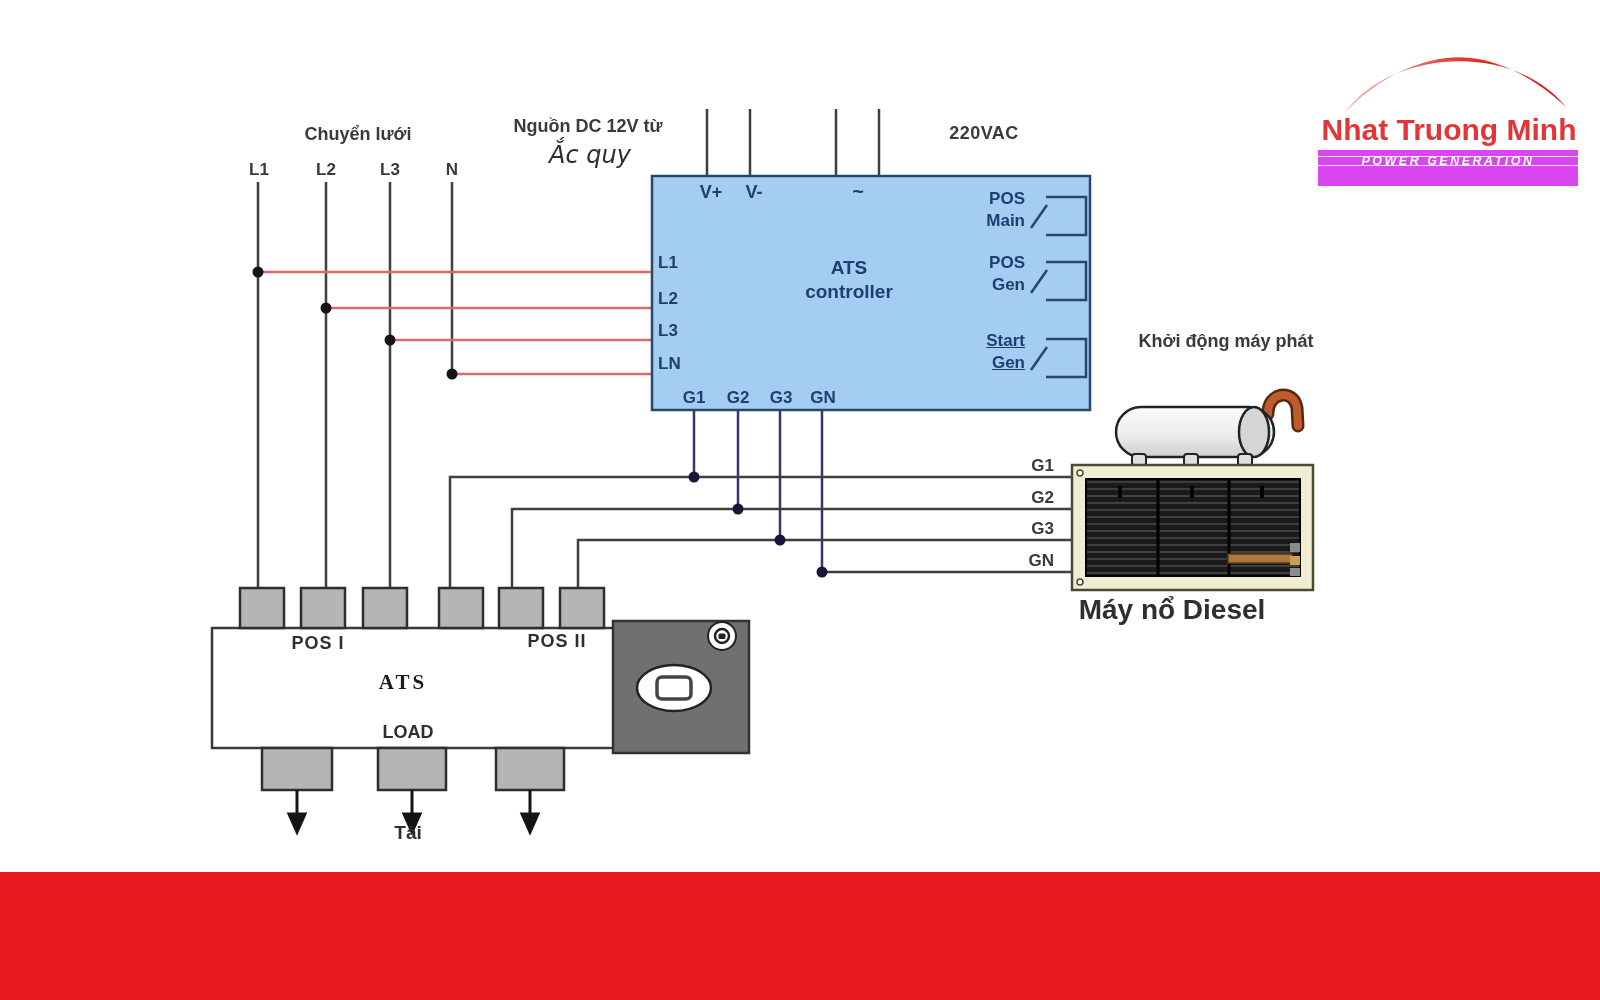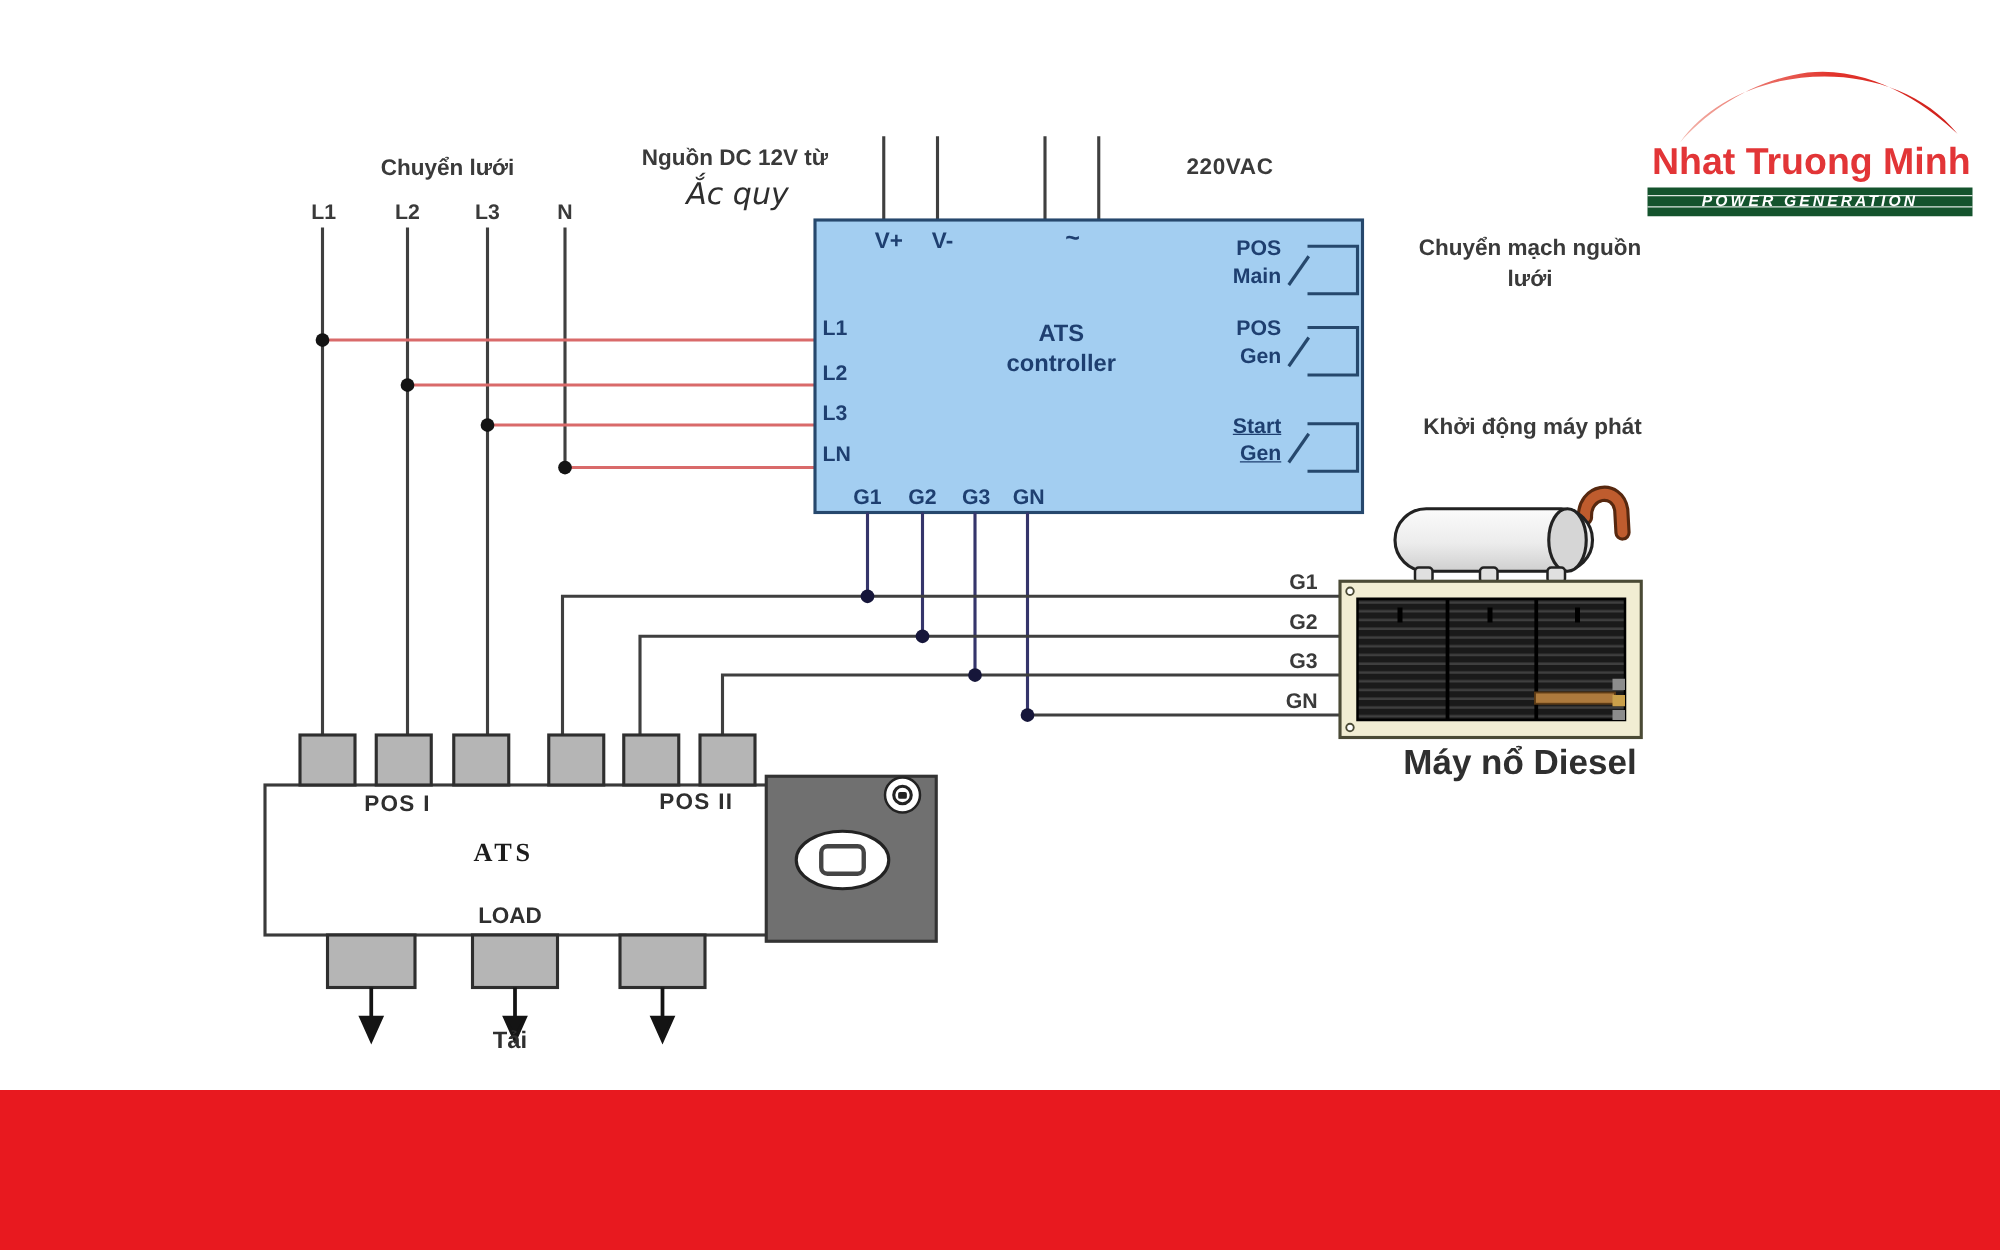--- a/index.html
+++ b/index.html
@@ -6,21 +6,21 @@
   #stage{position:relative;width:1600px;height:1000px;background:#ffffff;overflow:hidden;
          font-family:"Liberation Sans",sans-serif;}
   svg{position:absolute;left:0;top:0;}
   .lbl{position:absolute;color:#3a3a3a;font-weight:600;white-space:nowrap;}
   .ctr{transform:translateX(-50%);text-align:center;}
   .blbl{position:absolute;color:#1e3f70;font-weight:bold;white-space:nowrap;}
   .rt{text-align:right;}
   
   .logo-name{position:absolute;left:1449px;top:113px;transform:translateX(-50%);
              color:#e23537;font-size:30px;font-weight:bold;white-space:nowrap;letter-spacing:0px;}
-  .logo-banner{position:absolute;left:1318px;top:150px;width:260px;height:23px;background:#14532d;}
+  .logo-banner{position:absolute;left:1318px;top:150px;width:260px;height:36px;background:#d946ef;}
   .logo-banner .tagline{position:relative;z-index:2;display:block;width:100%;text-align:center;
              line-height:23px;color:#ffffff;font-size:12.5px;font-style:italic;font-weight:bold;letter-spacing:2.5px;}
   .logo-banner .sline{position:absolute;left:0;width:100%;height:1px;background:#ffffff;opacity:.85;z-index:1;}
   
   .footer{position:absolute;left:0;top:872px;width:1600px;height:128px;background:#e8191f;}
 </style>
 </head>
 <body>
 
 <div id="stage">
@@ -188,29 +188,28 @@
   <div class="blbl ctr" style="left:781px;top:388px;font-size:17px;">G3</div>
   <div class="blbl ctr" style="left:823px;top:388px;font-size:17px;">GN</div>
 
   <div class="blbl ctr" style="left:849px;top:257px;font-size:19px;">ATS</div>
   <div class="blbl ctr" style="left:849px;top:281px;font-size:19px;">controller</div>
 
   <div class="blbl rt" style="left:925px;top:188px;width:100px;font-size:17px;line-height:22px;"><span>POS</span><br><span>Main</span></div>
   <div class="blbl rt" style="left:925px;top:252px;width:100px;font-size:17px;line-height:22px;"><span>POS</span><br><span>Gen</span></div>
   <div class="blbl rt" style="left:925px;top:330px;width:100px;font-size:17px;line-height:22px;text-decoration:underline;"><span>Start</span><br><span>Gen</span></div>
 
-  <div class="lbl ctr" style="left:1224px;top:186px;font-size:18px;line-height:25px;"><span>Chuyển mạch nguồn</span><br><span>lưới</span></div>
   <div class="lbl ctr" style="left:1226px;top:331px;font-size:18px;">Khởi động máy phát</div>
 
   <div class="lbl rt" style="left:1004px;top:456px;width:50px;font-size:17px;font-weight:bold;">G1</div>
   <div class="lbl rt" style="left:1004px;top:488px;width:50px;font-size:17px;font-weight:bold;">G2</div>
   <div class="lbl rt" style="left:1004px;top:519px;width:50px;font-size:17px;font-weight:bold;">G3</div>
   <div class="lbl rt" style="left:1004px;top:551px;width:50px;font-size:17px;font-weight:bold;">GN</div>
 
-  <div class="lbl ctr" style="left:1216px;top:594px;font-size:28px;color:#2f2f2f;">Máy nổ Diesel</div>
+  <div class="lbl ctr" style="left:1172px;top:594px;font-size:28px;color:#2f2f2f;">Máy nổ Diesel</div>
 
   <div class="lbl ctr" style="left:318px;top:633px;font-size:18px;letter-spacing:1px;color:#2f2f2f;">POS I</div>
   <div class="lbl ctr" style="left:536px;top:631px;font-size:18px;letter-spacing:1px;color:#2f2f2f;margin-left:21px;">POS II</div>
   <div class="lbl ctr" style="left:403px;top:670px;font-size:21px;font-weight:bold;letter-spacing:3px;font-family:'Liberation Serif',serif;color:#1c1c1c;">ATS</div>
   <div class="lbl ctr" style="left:408px;top:722px;font-size:18px;color:#2f2f2f;">LOAD</div>
   <div class="lbl ctr" style="left:408px;top:822px;font-size:19px;color:#2f2f2f;">Tải</div>
 
   <div class="logo-name">Nhat Truong Minh</div>
   <div class="logo-banner">
     <div class="sline" style="top:6px;"></div>

